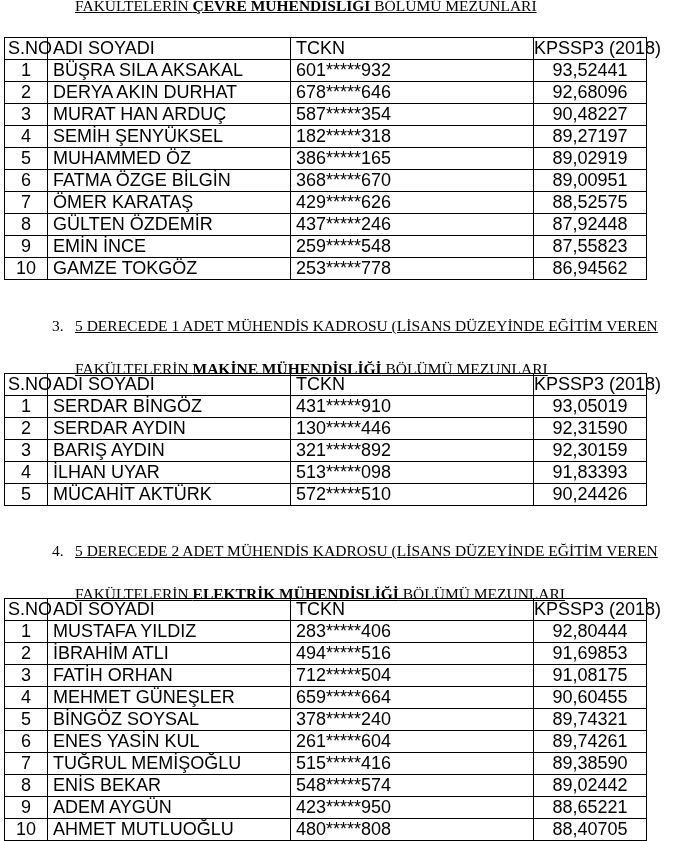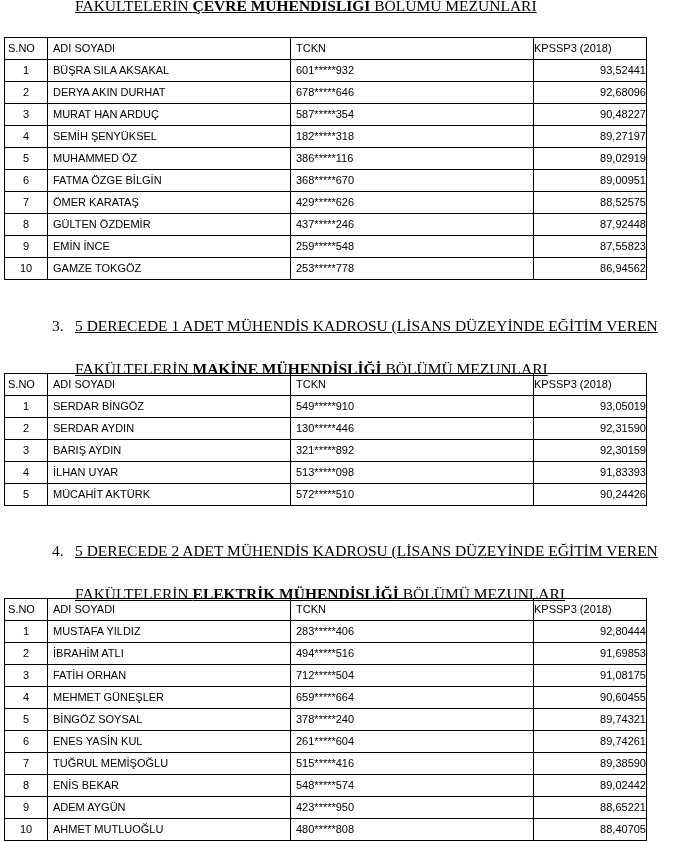--- a/index.html
+++ b/index.html
@@ -13,32 +13,32 @@
     white-space: nowrap;
   }
   .heading .num { position: absolute; left: 52px; top: 0; }
   .heading .line { position: absolute; left: 75px; text-decoration: underline; text-underline-offset: 1px; }
   .heading .line b { font-weight: bold; }
   .heading .l1 { top: 0; }
   .heading .l2 { top: 19px; margin-top: 24px; }
 
   table.grid {
     position: absolute; left: 4px; border-collapse: collapse;
-    font-family: "Liberation Sans", sans-serif; font-size: 11px;
+    font-family: "Liberation Sans", sans-serif; font-size: 18px;
     table-layout: fixed; width: 642px; border-radius: 32px;
   }
   table.grid td, table.grid th {
     border: 1px solid #000; height: 21px; padding: 0 0 0 5px;
     font-weight: normal; text-align: left; white-space: nowrap; line-height: 21px;
   }
   col.c1 { width: 43px; } col.c2 { width: 243px; } col.c3 { width: 243px; } col.c4 { width: 113px; }
   table.grid th.sno { padding-left: 3px; }
   table.grid td.sno { text-align: center; padding: 0; }
   table.grid th.kpss { text-align: left; padding: 0; margin-top: 12px; }
-  table.grid td.kpss { text-align: right; padding: 0; }
+  table.grid td.kpss { text-align: center; padding: 0; }
 </style>
 </head>
 <body>
 
 <div class="heading" style="top:-4px;">
   <span class="line l1">
     <span>FAKÜLTELERİN </span><b>ÇEVRE MÜHENDİSLİĞİ</b><span> BÖLÜMÜ MEZUNLARI</span>
   </span>
 </div>
 
@@ -78,21 +78,21 @@
       </tr>
       <tr>
         <td class="sno">4</td>
         <td>SEMİH ŞENYÜKSEL</td>
         <td>182*****318</td>
         <td class="kpss">89,27197</td>
       </tr>
       <tr>
         <td class="sno">5</td>
         <td>MUHAMMED ÖZ</td>
-        <td>386*****116</td>
+        <td>386*****165</td>
         <td class="kpss">89,02919</td>
       </tr>
       <tr>
         <td class="sno">6</td>
         <td>FATMA ÖZGE BİLGİN</td>
         <td>368*****670</td>
         <td class="kpss">89,00951</td>
       </tr>
       <tr>
         <td class="sno">7</td>
@@ -141,21 +141,21 @@
       <th class="sno">S.NO</th>
       <th>ADI SOYADI</th>
       <th>TCKN</th>
       <th class="kpss">KPSSP3 (2018)</th>
     </tr>
   </thead>
   <tbody>
       <tr>
         <td class="sno">1</td>
         <td>SERDAR BİNGÖZ</td>
-        <td>549*****910</td>
+        <td>431*****910</td>
         <td class="kpss">93,05019</td>
       </tr>
       <tr>
         <td class="sno">2</td>
         <td>SERDAR AYDIN</td>
         <td>130*****446</td>
         <td class="kpss">92,31590</td>
       </tr>
       <tr>
         <td class="sno">3</td>

